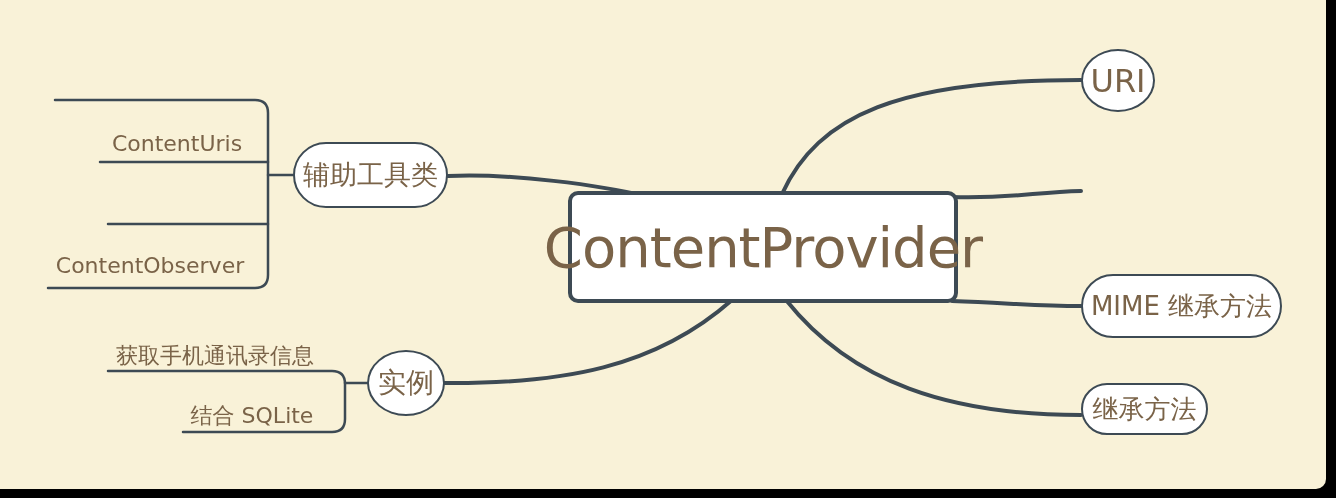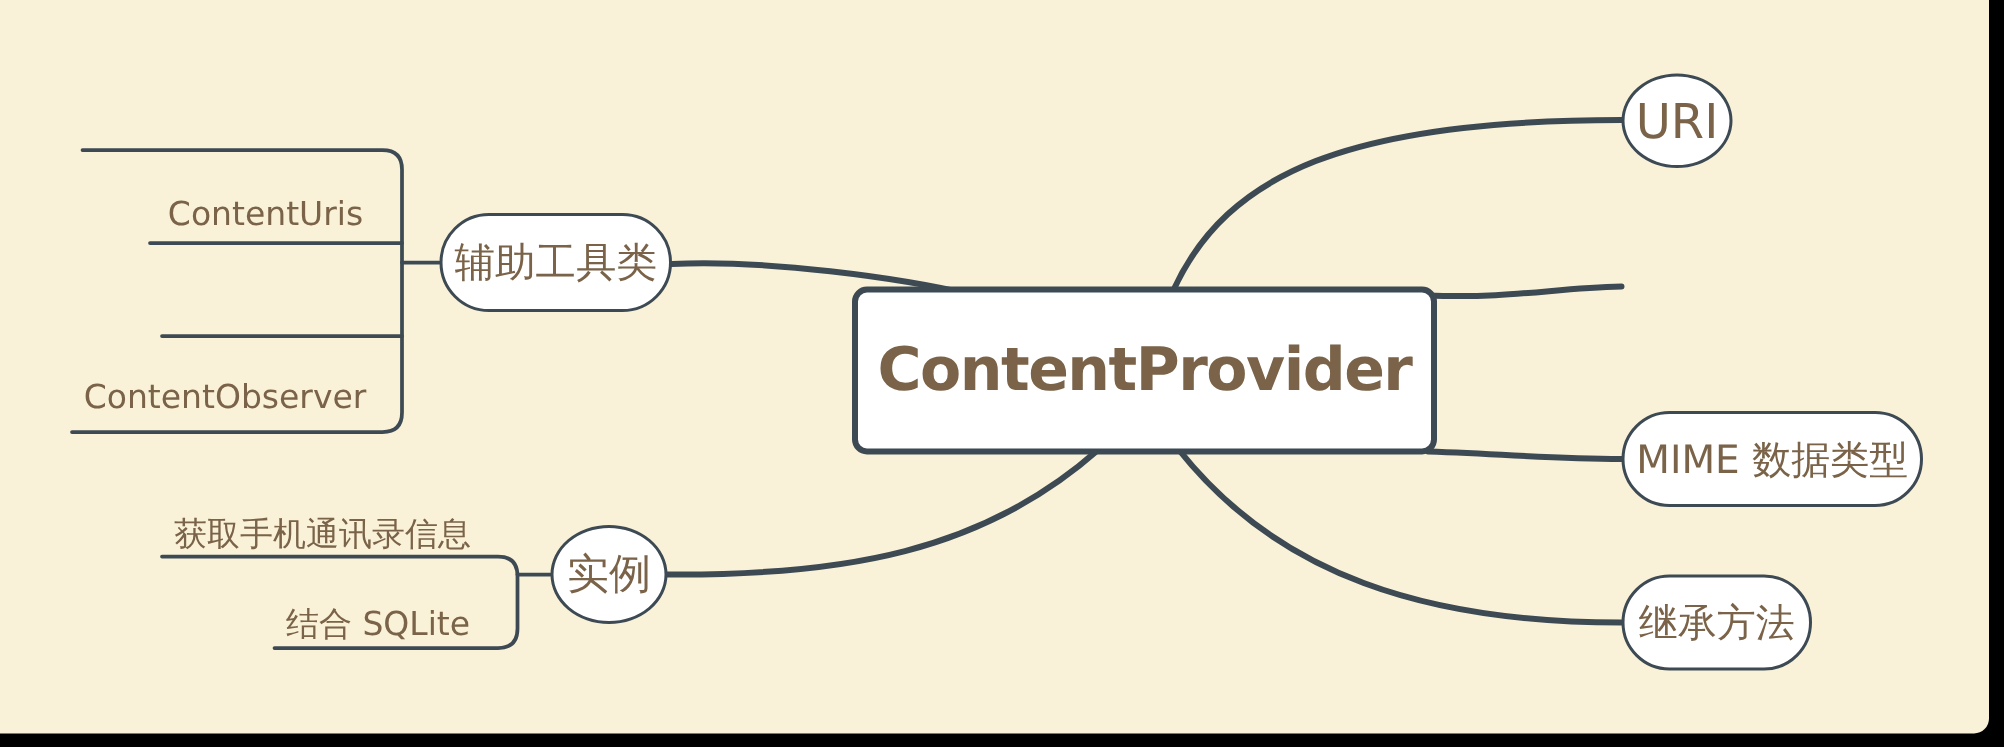--- a/index.html
+++ b/index.html
@@ -23,21 +23,21 @@
     position:absolute;
     background:var(--node_fill,#fff);
     border:2.5px solid var(--line,#3d4a54);
     display:flex;align-items:center;justify-content:center;
     color:var(--text,#7a6348);
     box-sizing:border-box;
     white-space:nowrap;
   }
   .node.root{
     border-width:4px;border-radius:10px;
-    font-size:40px;letter-spacing:-1px;font-weight:bold;
+    font-size:56px;letter-spacing:-1px;
   }
   .node.pill{border-radius:34px;font-size:26px;}
   .node.round{border-radius:50%;font-size:27px;}
   .leaf{
     position:absolute;
     color:var(--text,#7a6348);
     font-size:22px;white-space:nowrap;
     transform:translateX(-50%);
   }
 </style>
@@ -72,17 +72,17 @@
   <div class="leaf" style="left:150px;top:253px;">ContentObserver</div>
 
   <div class="node round" style="left:367px;top:350px;width:78px;height:66px;font-size:28px;">实例</div>
 
   <div class="leaf" style="left:215px;top:341px;">获取手机通讯录信息</div>
   <div class="leaf" style="left:252px;top:401px;">结合 SQLite</div>
 
   <div class="node round" style="left:1081px;top:49px;width:74px;height:63px;font-size:32px;">URI</div>
 
 
-  <div class="node pill" style="left:1081px;top:274px;width:201px;height:64px;">MIME 数据类型</div>
+  <div class="node pill" style="left:1081px;top:274px;width:201px;height:64px;">MIME 继承方法</div>
 
-  <div class="node pill" style="left:1081px;top:383px;width:127px;height:64px;">继承方法</div>
+  <div class="node pill" style="left:1081px;top:383px;width:127px;height:52px;">继承方法</div>
 
 </div>
 
 </body></html>

